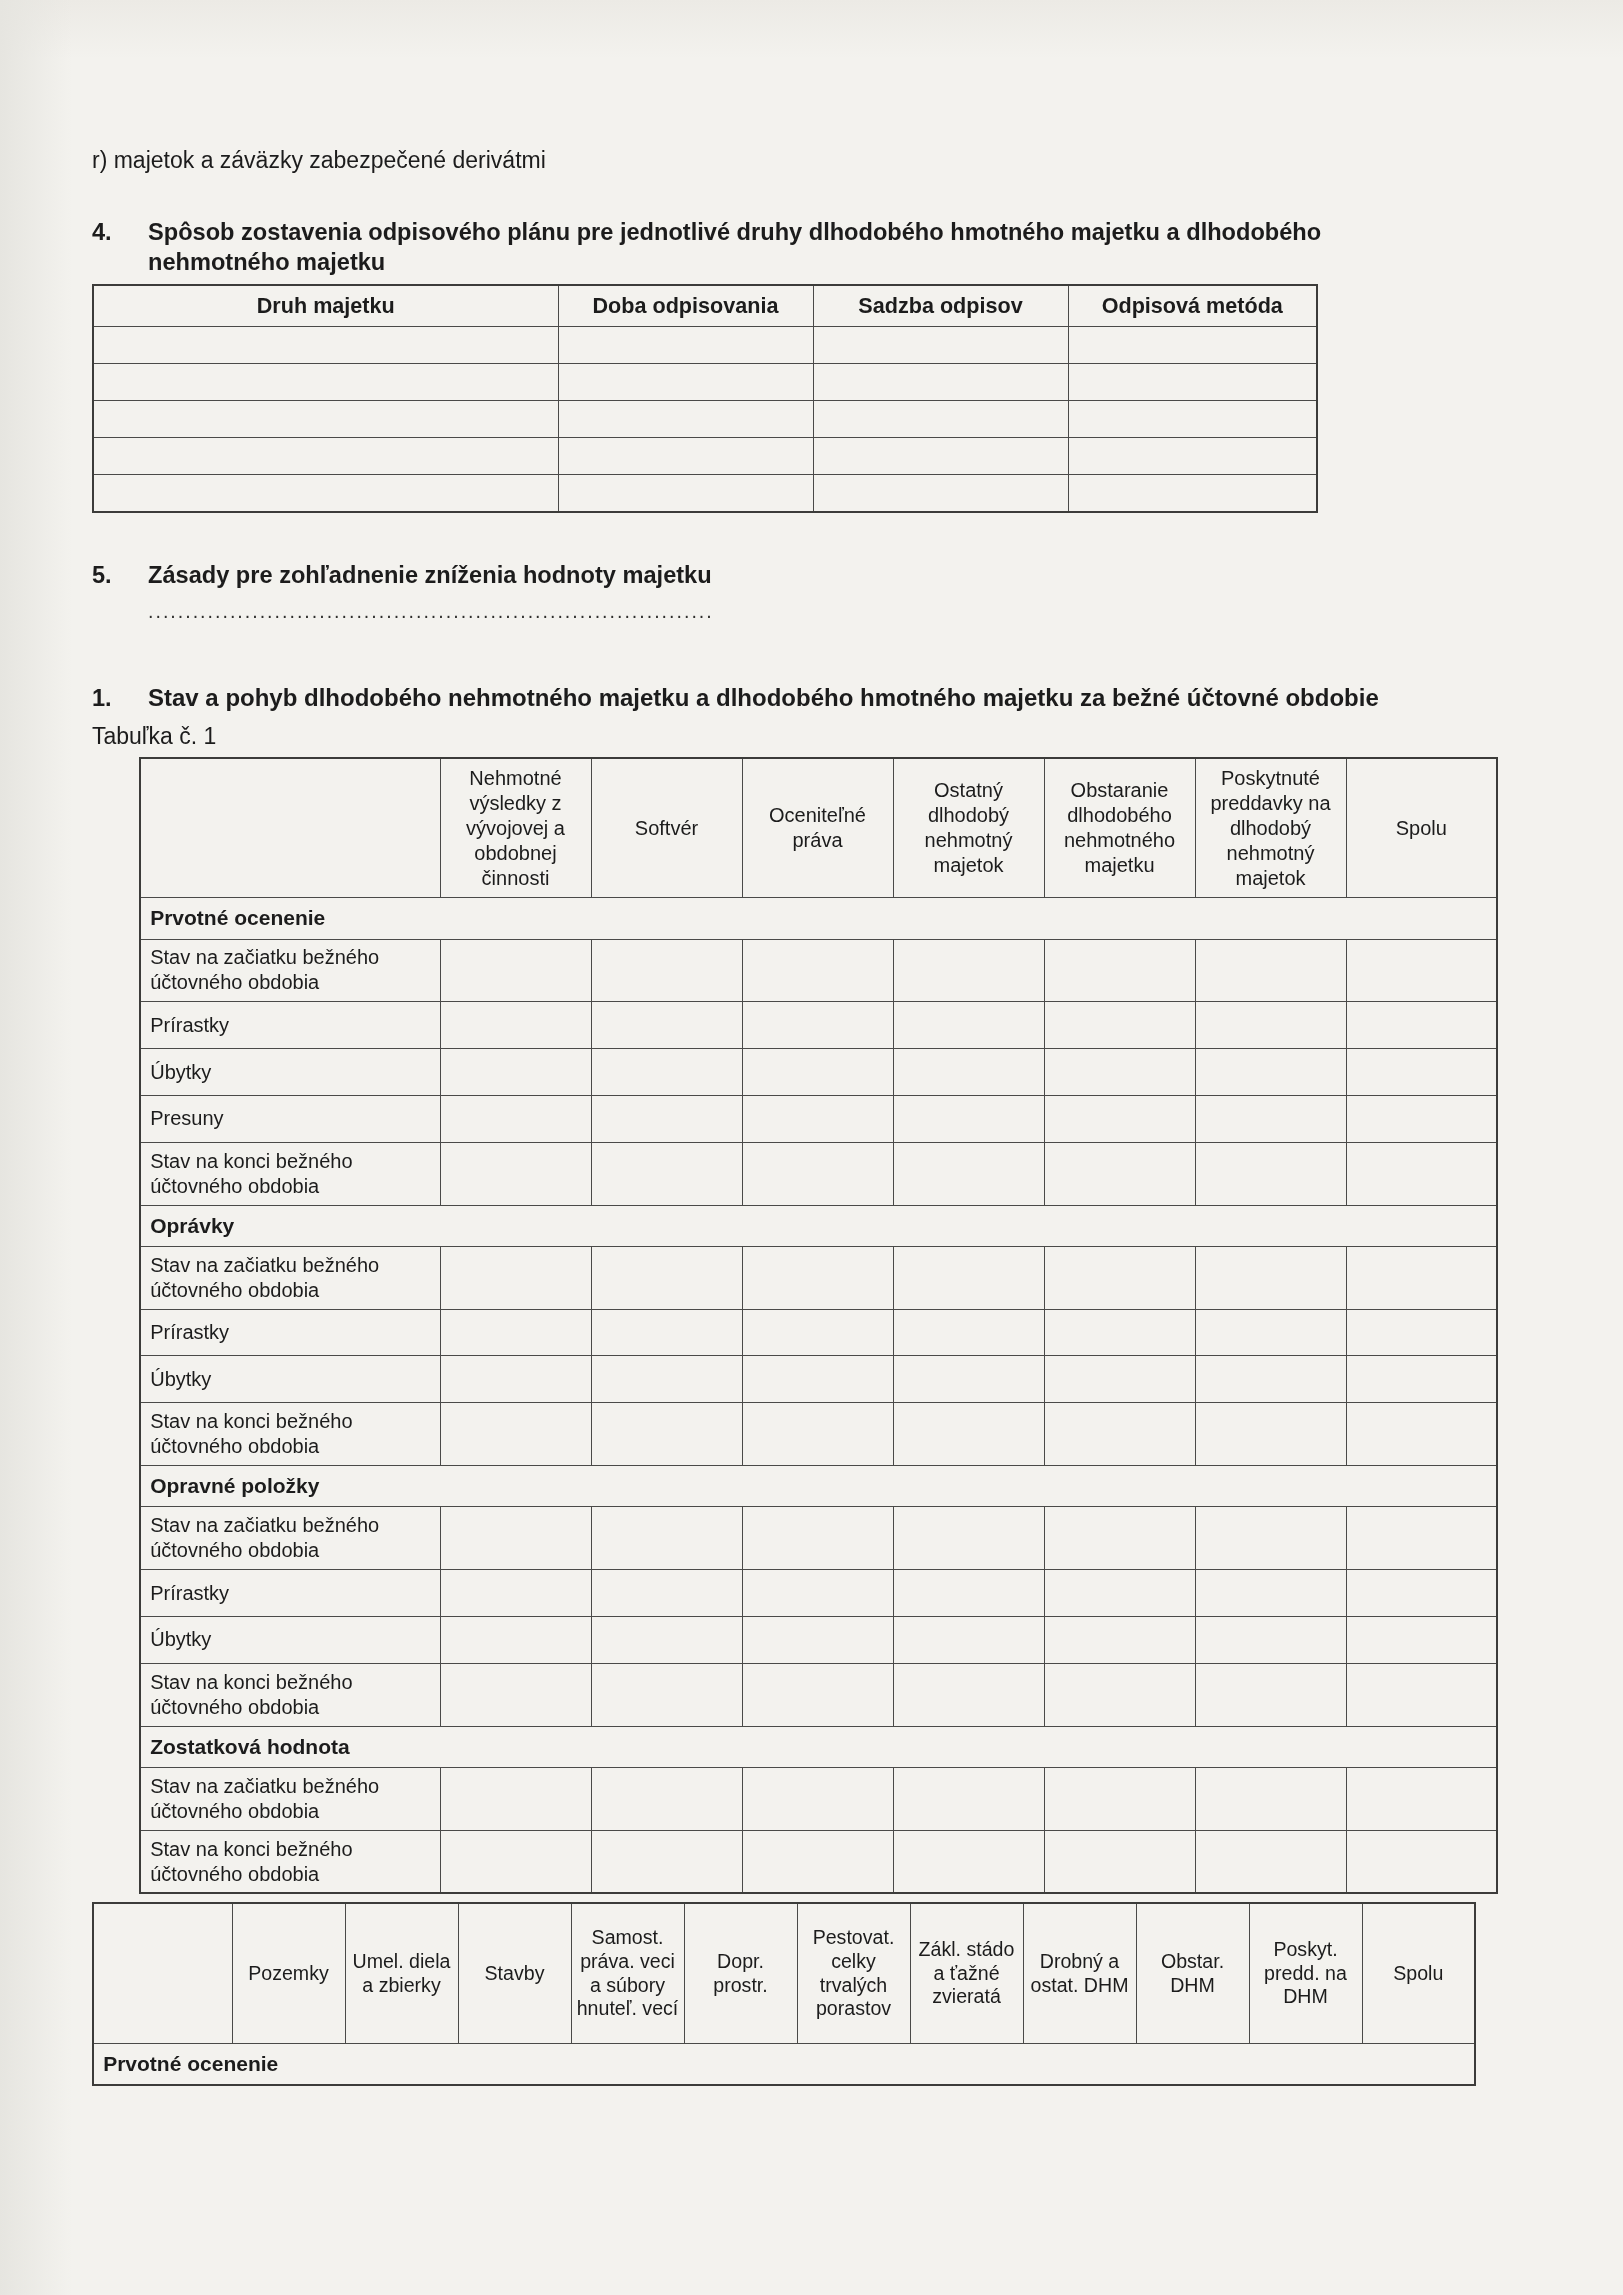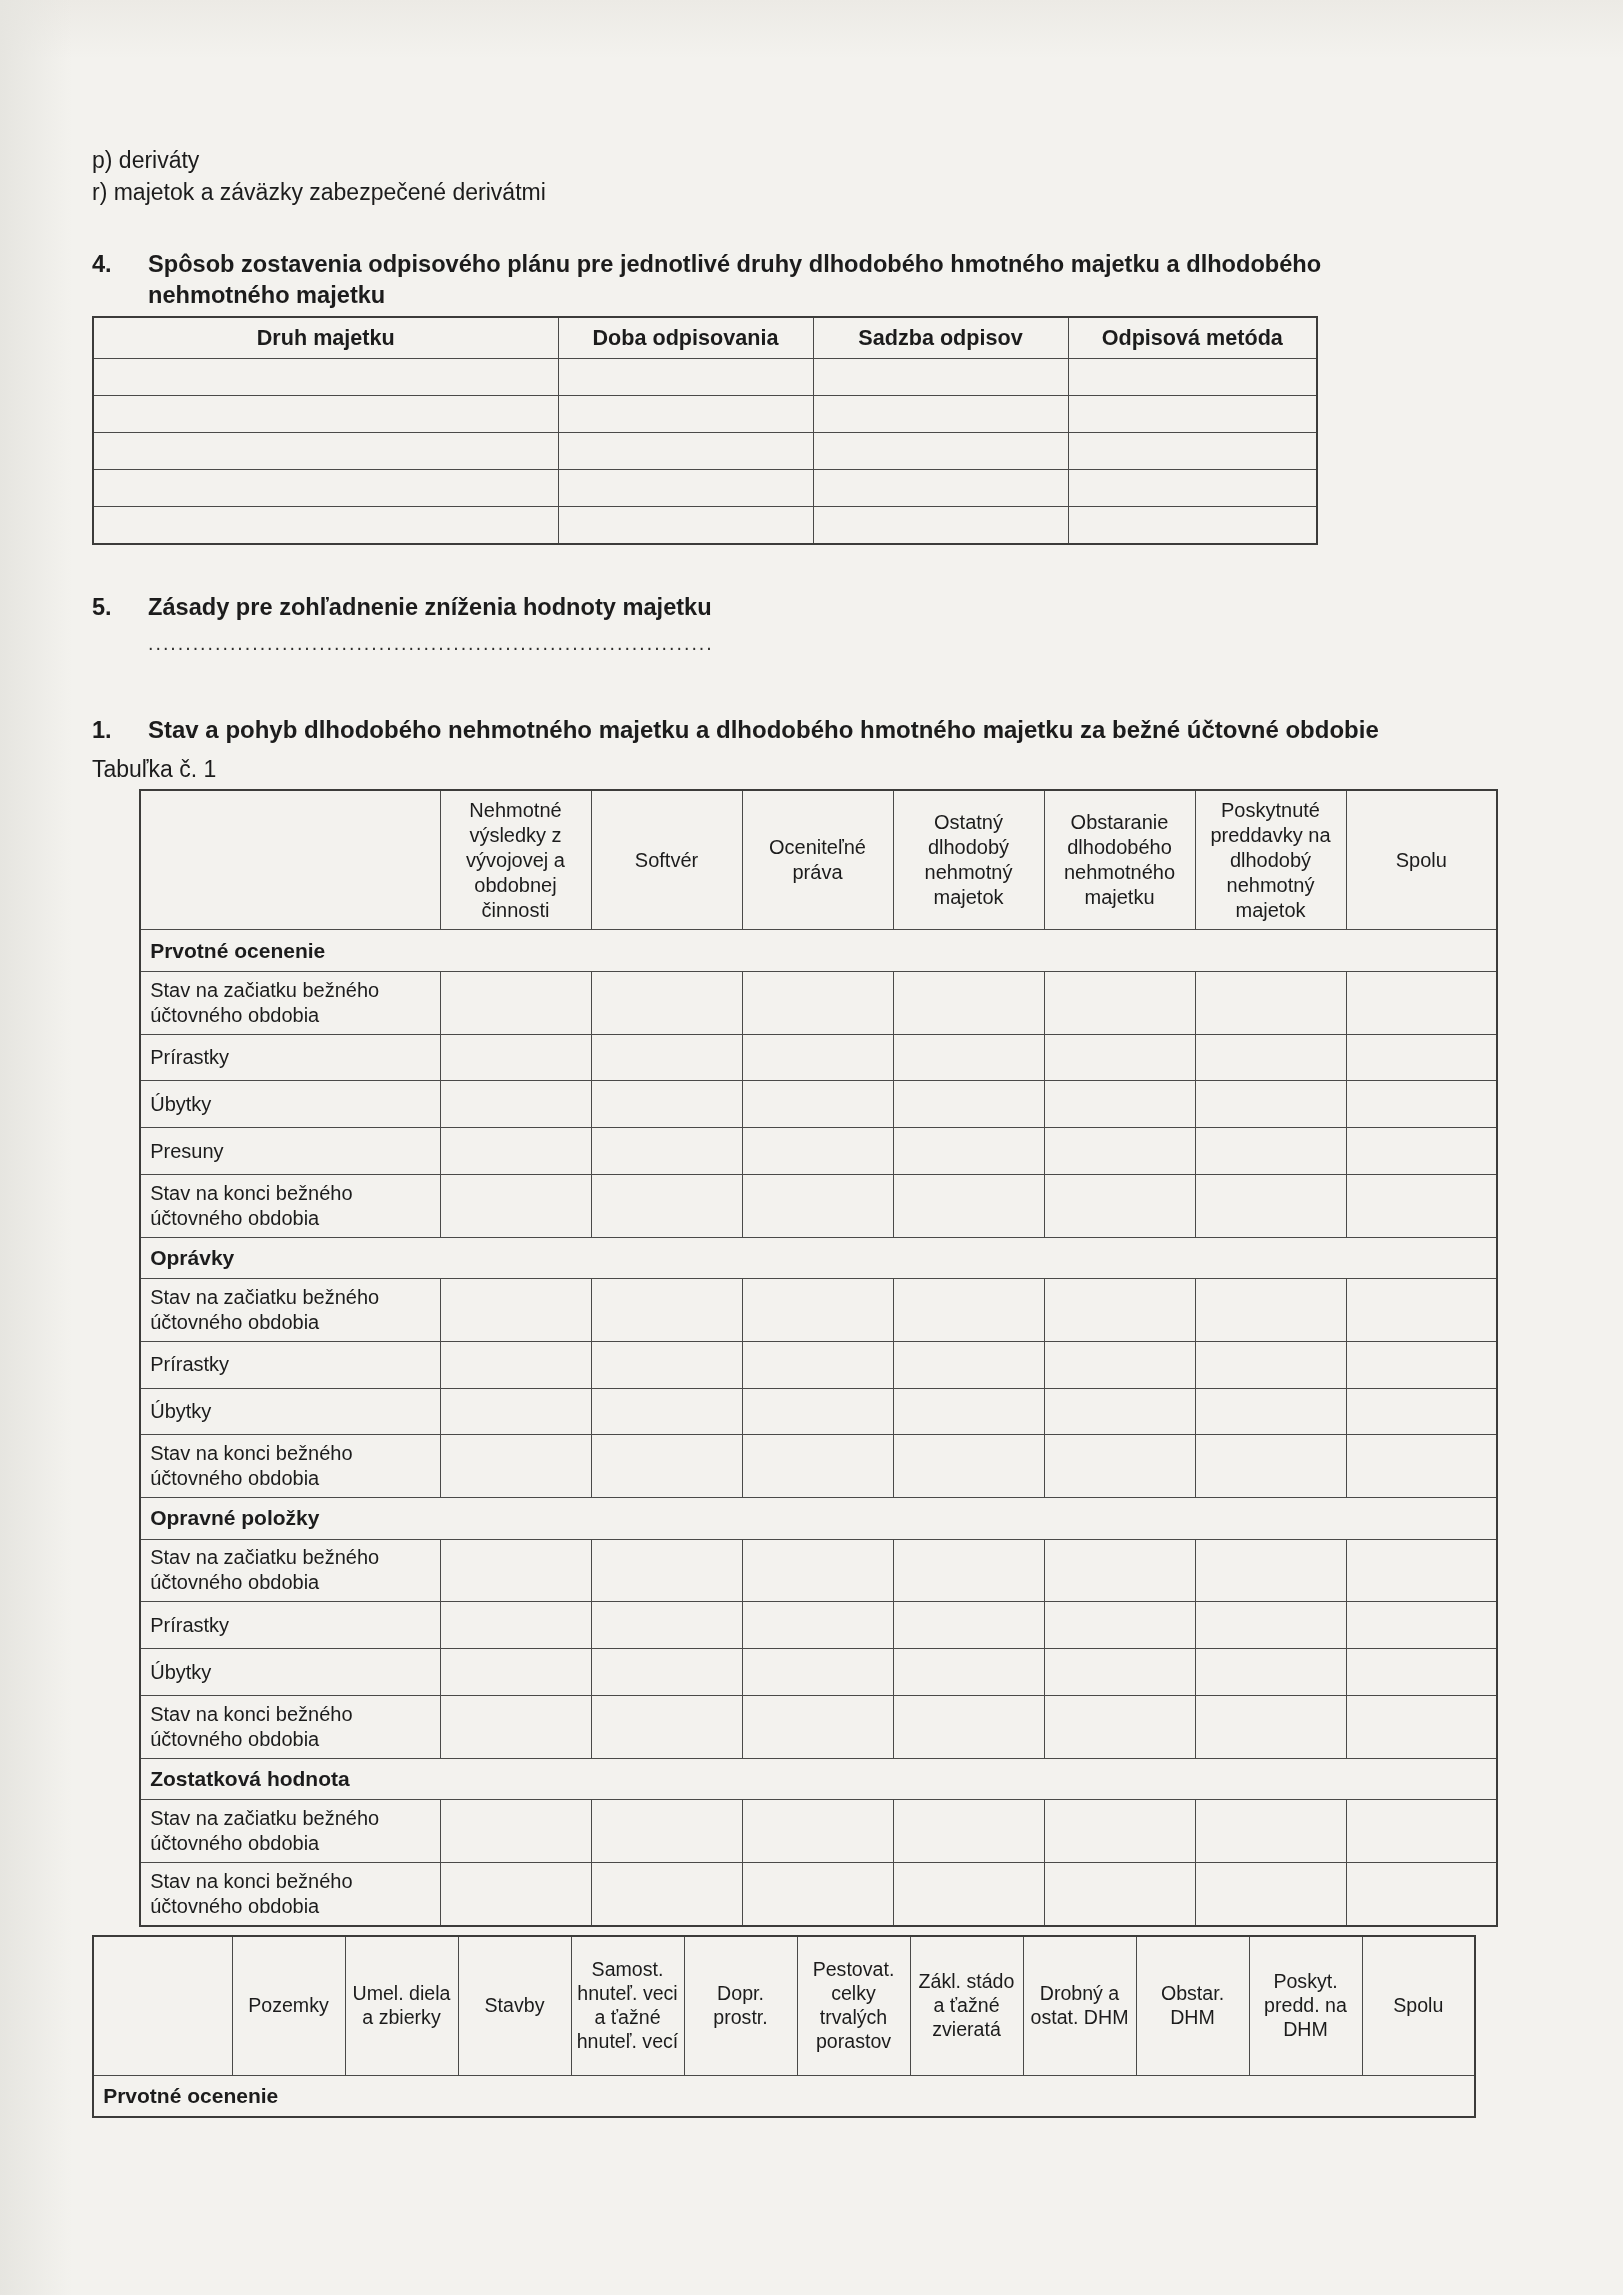--- a/index.html
+++ b/index.html
@@ -137,21 +137,20 @@
     height: 128px;
     padding: 5.2px 5.2px;
   }
 </style>
 </head>
 <body>
 
 <div class="content">
 
   <div>
-    <div class="intro-line">p) deriváty</div>
     <div class="intro-line">r) majetok a záväzky zabezpečené derivátmi</div>
   </div>
 
   <div class="sec-heading">
     <div class="sec-num">4.</div>
     <div class="sec-title">Spôsob zostavenia odpisového plánu pre jednotlivé druhy dlhodobého hmotného majetku a dlhodobého nehmotného majetku</div>
   </div>
 
   <table class="t4">
     <colgroup>
@@ -420,21 +419,21 @@
       <col style="width:113px">
         <col style="width:113px">
         <col style="width:113px">
     </colgroup>
     <thead>
       <tr>
         <th></th>
         <th>Pozemky</th>
         <th>Umel. diela a zbierky</th>
         <th>Stavby</th>
-        <th>Samost. hnuteľ. veci a ťažné hnuteľ. vecí</th>
+        <th>Samost. práva. veci a súbory hnuteľ. vecí</th>
         <th>Dopr. prostr.</th>
         <th>Pestovat. celky trvalých porastov</th>
         <th>Zákl. stádo a ťažné zvieratá</th>
         <th>Drobný a ostat. DHM</th>
         <th>Obstar. DHM</th>
         <th>Poskyt. predd. na DHM</th>
         <th>Spolu</th>
       </tr>
     </thead>
     <tbody>

